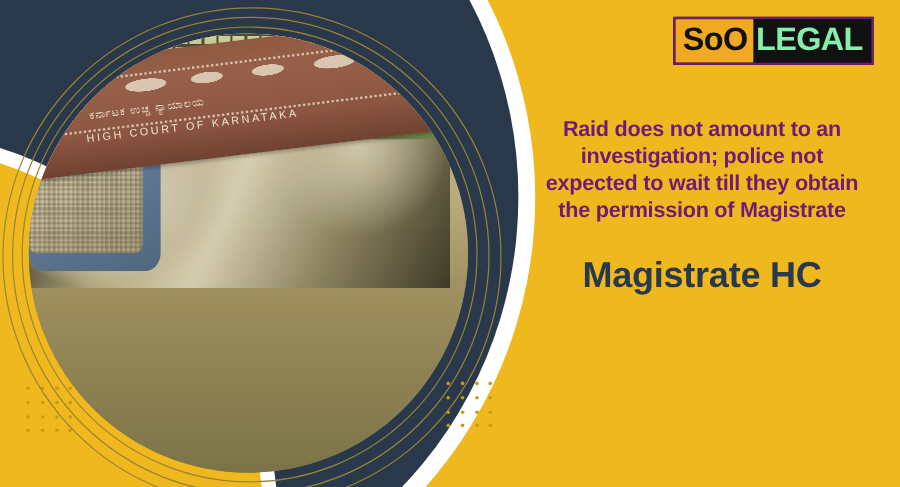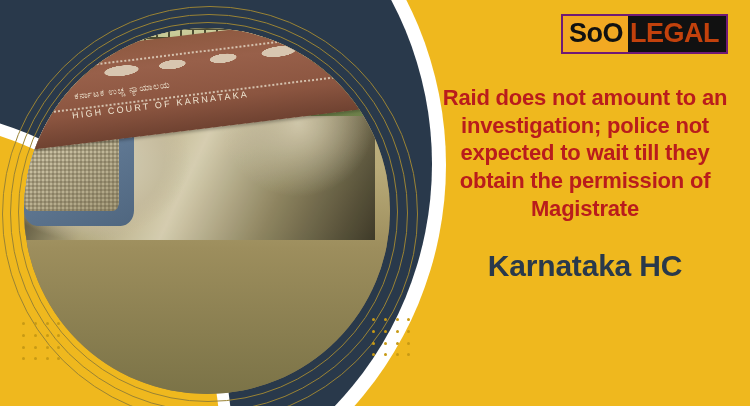--- a/index.html
+++ b/index.html
@@ -242,41 +242,41 @@
     letter-spacing: -0.5px;
     padding: 4px 5px 5px 6px;
     font-family: "Liberation Sans", sans-serif;
   }
   #logo .seg-soo {
     background: #F2A922;
     color: #111111;
   }
   #logo .seg-legal {
     background: #111111;
-    color: #c2410c;
+    color: #86efac;
     padding-left: 2px;
     padding-right: 7px;
   }
 
   
   #right-col {
     position: absolute;
     left: 432px;
     top: 84px;
     width: 306px;
     z-index: 5;
     text-align: center;
   }
   #headline {
-    color: #b91c1c;
-    font-size: 22px;
+    color: #701a75;
+    font-size: 18px;
     font-weight: bold;
     line-height: 1.26;
     letter-spacing: -0.2px;
-    margin: 0;
+    margin: 12px;
     font-family: "Liberation Sans", sans-serif;
   }
   #court-name {
     color: #29394B;
     font-size: 30px;
     font-weight: bold;
     letter-spacing: -0.2px;
     margin: 26px 0 0 0;
     font-family: "Liberation Sans", sans-serif;
   }
@@ -355,16 +355,16 @@
       <i></i>
   </div>
 
   <div id="logo">
     <span class="seg seg-soo">SoO</span>
     <span class="seg seg-legal">LEGAL</span>
   </div>
 
   <div id="right-col">
     <p id="headline">Raid does not amount to an investigation; police not expected to wait till they obtain the permission of Magistrate</p>
-    <p id="court-name">Karnataka HC</p>
+    <p id="court-name">Magistrate HC</p>
   </div>
 
 </div>
 
 </body></html>

